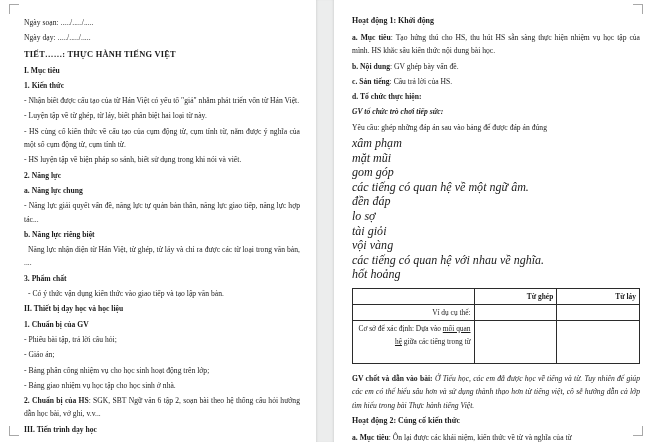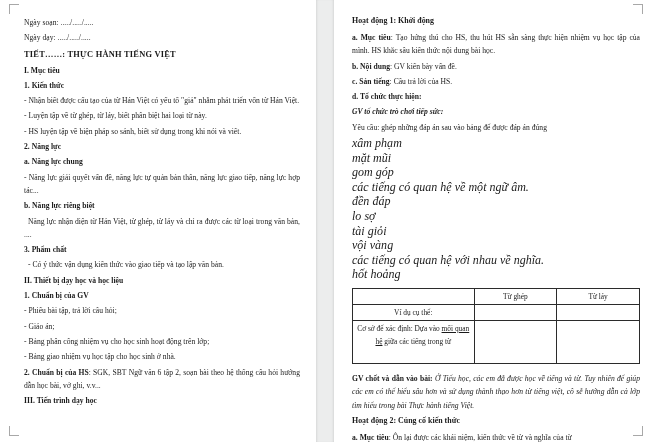--- a/index.html
+++ b/index.html
@@ -80,23 +80,23 @@
     margin: 6px 0 8px 0;
     table-layout: fixed;
   }
   table.tg td, table.tg th {
     border: 1px solid #2b2b2b;
     font-size: 7.4px;
     line-height: 13px;
     padding: 1px 3px;
     vertical-align: top;
     font-weight: normal;
-    text-align: center;
+    text-align: right;
   }
-  table.tg th { font-weight: normal; height: 13px; }
+  table.tg th { font-weight: bold; height: 13px; }
   table.tg .c0 { width: 43%; }
   table.tg .c1 { width: 28.5%; }
   table.tg .c2 { width: 28.5%; }
   .row1 td { height: 13px; }
   .row2 td { height: 40px; }
   .cellspread { text-align: justify; }
 </style>
 </head>
 <body>
 
@@ -108,20 +108,21 @@
 
     <p>Ngày soạn: ...../...../.....</p>
     <p>Ngày dạy: ...../...../.....</p>
 
     <p class="title">TIẾT……: THỰC HÀNH TIẾNG VIỆT</p>
 
     <p class="b">I. Mục tiêu</p>
     <p class="b">1. Kiến thức</p>
     <p>- Nhận biết được cấu tạo của từ Hán Việt có yếu tố "giả" nhằm phát triển vốn từ Hán Việt.</p>
     <p>- Luyện tập về từ ghép, từ láy, biết phân biệt hai loại từ này.</p>
+    <p>- HS củng cố kiến thức về cấu tạo của cụm động từ, cụm tính từ, nắm được ý nghĩa của một số cụm động từ, cụm tính từ.</p>
     <p>- HS luyện tập về biện pháp so sánh, biết sử dụng trong khi nói và viết.</p>
 
     <p class="b">2. Năng lực</p>
     <p class="b">a. Năng lực chung</p>
     <p>- Năng lực giải quyết vấn đề, năng lực tự quản bản thân, năng lực giao tiếp, năng lực hợp tác...</p>
     <p class="b">b. Năng lực riêng biệt</p>
     <p class="indent">Năng lực nhận diện từ Hán Việt, từ ghép, từ láy và chỉ ra được các từ loại trong văn bản, ....</p>
 
     <p class="b">3. Phẩm chất</p>
     <p class="indent">- Có ý thức vận dụng kiến thức vào giao tiếp và tạo lập văn bản.</p>
@@ -140,21 +141,21 @@
 
   <div class="page-gap"></div>
 
   <div class="page page-right">
     <div class="crop tr"></div>
     <div class="crop br"></div>
 
     <p class="acthead">Hoạt động 1: Khởi động</p>
 
     <p><span class="b">a. Mục tiêu</span><span>: Tạo hứng thú cho HS, thu hút HS sẵn sàng thực hiện nhiệm vụ học tập của mình. HS khắc sâu kiến thức nội dung bài học.</span></p>
-    <p><span class="b">b. Nội dung</span><span>: GV kiến bày vấn đề.</span></p>
+    <p><span class="b">b. Nội dung</span><span>: GV ghép bày vấn đề.</span></p>
     <p><span class="b">c. Sản tiếng</span><span>: Câu trả lời của HS.</span></p>
     <p class="b">d. Tổ chức thực hiện:</p>
 
     <p class="bi">GV tổ chức trò chơi tiếp sức:</p>
     <p>Yêu cầu: ghép những đáp án sau vào bảng để được đáp án đúng</p>
 
     <div class="wordlist">
       <p>xâm phạm</p>
       <p>mặt mũi</p>
       <p>gom góp</p>

